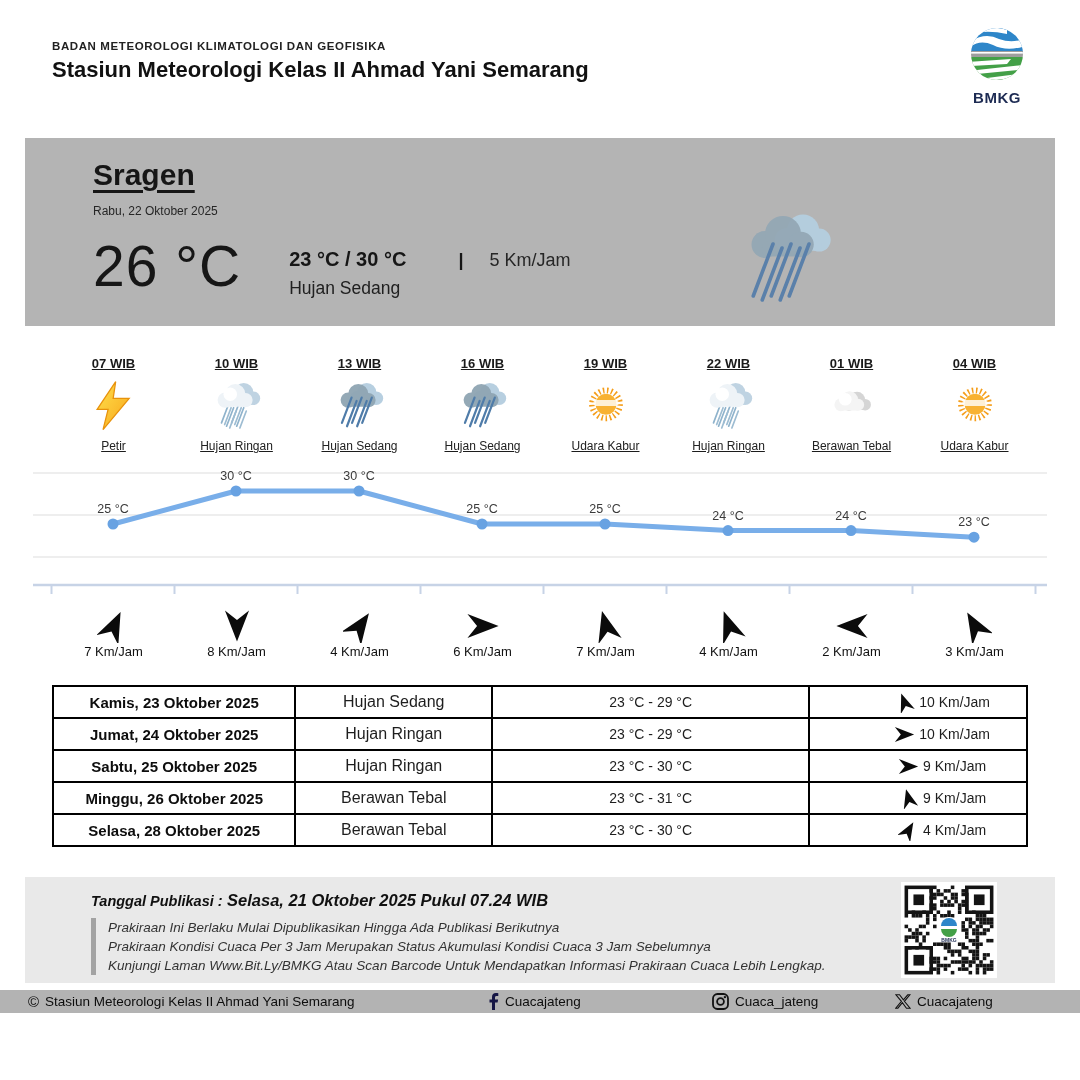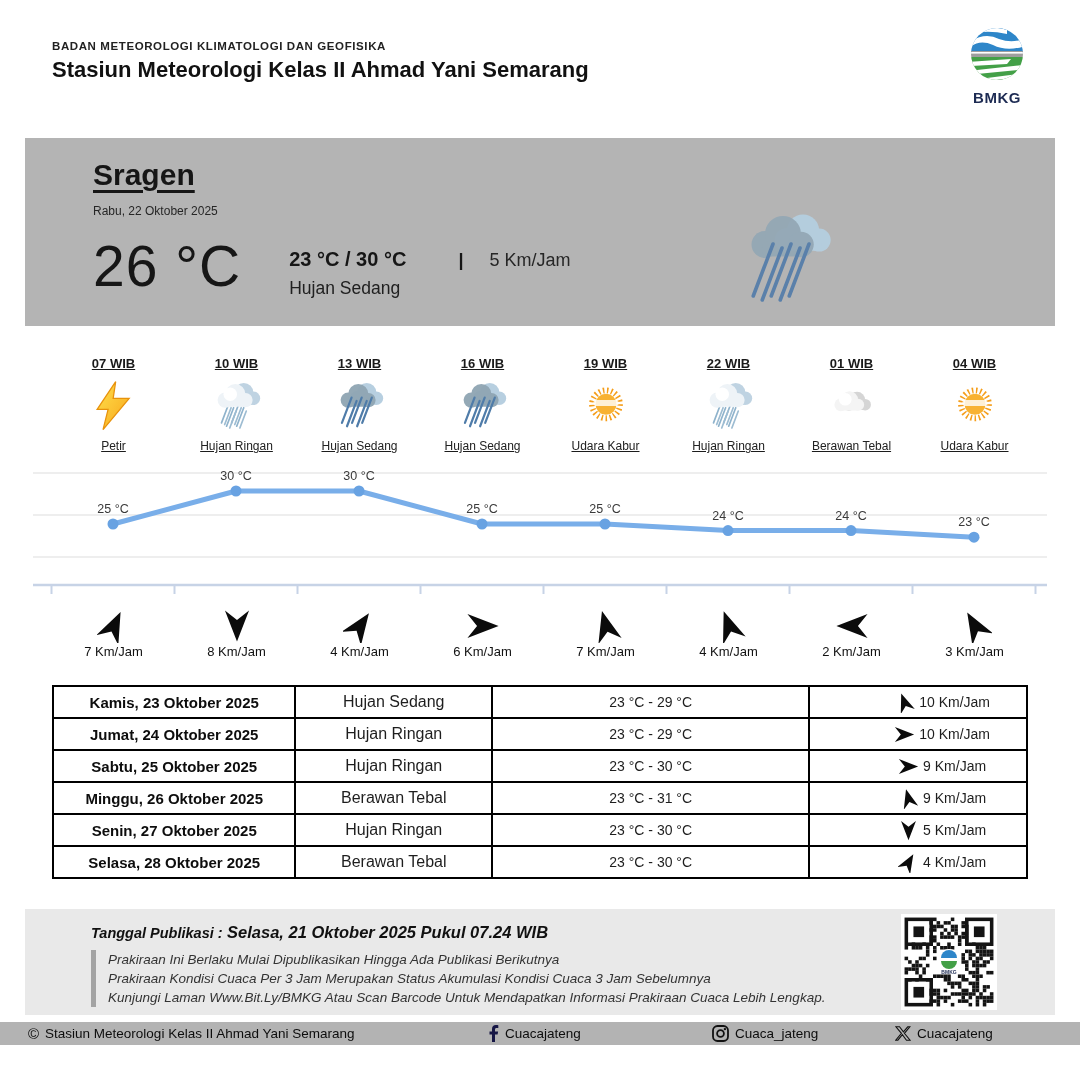--- a/index.html
+++ b/index.html
@@ -450,35 +450,20 @@
       <td class="td-cond">Berawan Tebal</td>
       <td class="td-temp">23 °C - 31 °C</td>
       <td class="td-wind">
           <div class="cell-flex">
         <span>
               <svg width="100%" height="100%" viewBox="0 0 24 24" style="display:block">
     <path d="M12 1 L20.5 23 L12 16.2 L3.5 23 Z" fill="#0b0b0b" transform="rotate(345 12 12)"></path>
               </svg>
             </span>
         <span>9 Km/Jam</span>
-          </div>
-        </td>
-    </tr>
-    <tr>
-      <td class="td-date">Senin, 27 Oktober 2025</td>
-      <td class="td-cond">Hujan Ringan</td>
-      <td class="td-temp">23 °C - 30 °C</td>
-      <td class="td-wind">
-          <div class="cell-flex">
-        <span>
-              <svg width="100%" height="100%" viewBox="0 0 24 24" style="display:block">
-    <path d="M12 1 L20.5 23 L12 16.2 L3.5 23 Z" fill="#0b0b0b" transform="rotate(180 12 12)"></path>
-              </svg>
-            </span>
-        <span>5 Km/Jam</span>
           </div>
         </td>
     </tr>
     <tr>
       <td class="td-date">Selasa, 28 Oktober 2025</td>
       <td class="td-cond">Berawan Tebal</td>
       <td class="td-temp">23 °C - 30 °C</td>
       <td class="td-wind">
           <div class="cell-flex">
         <span>

